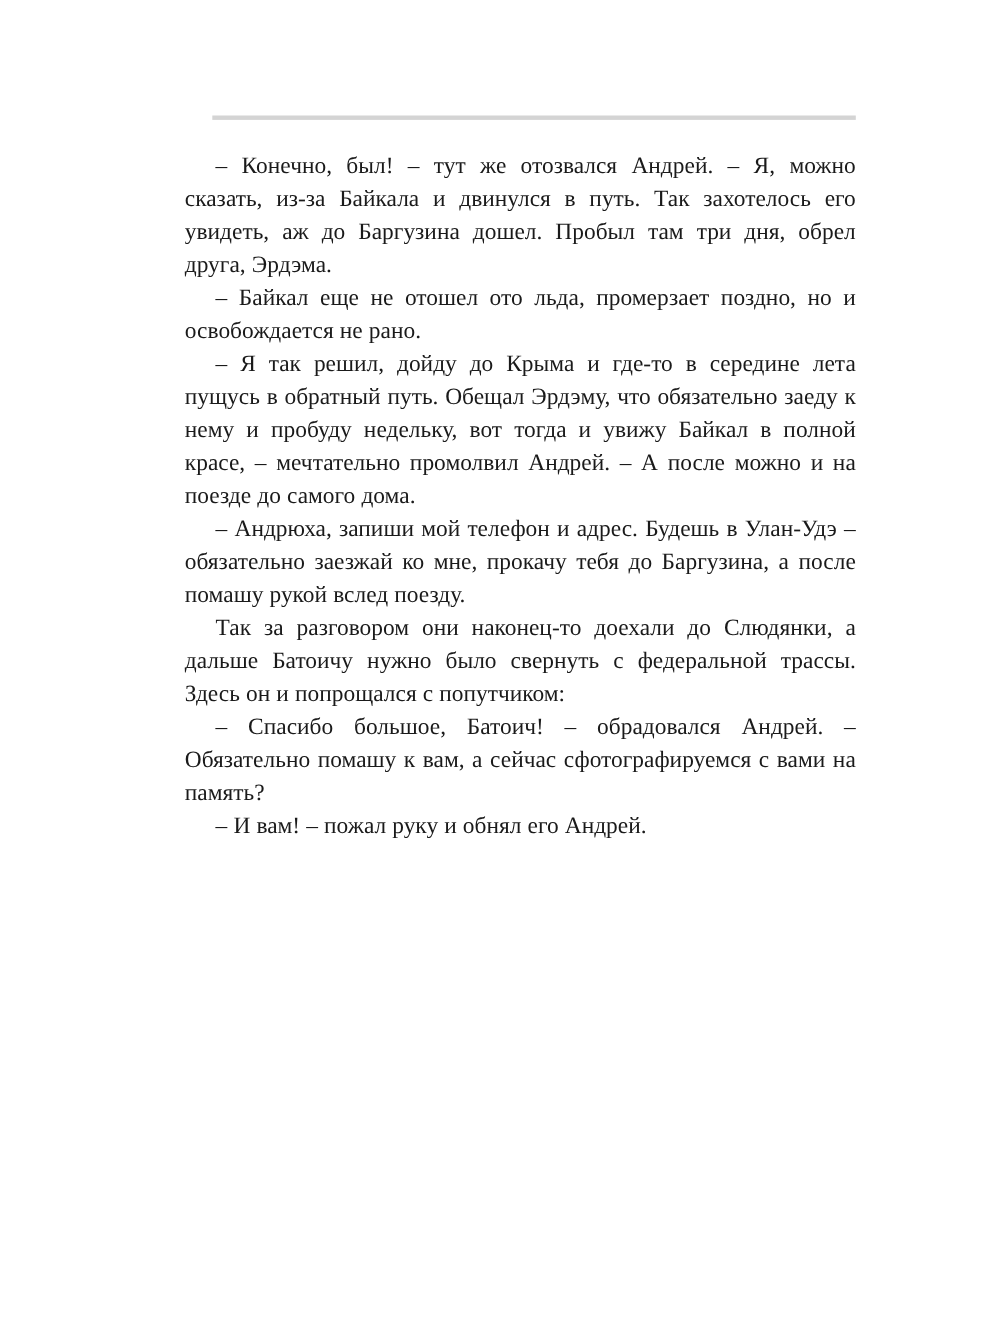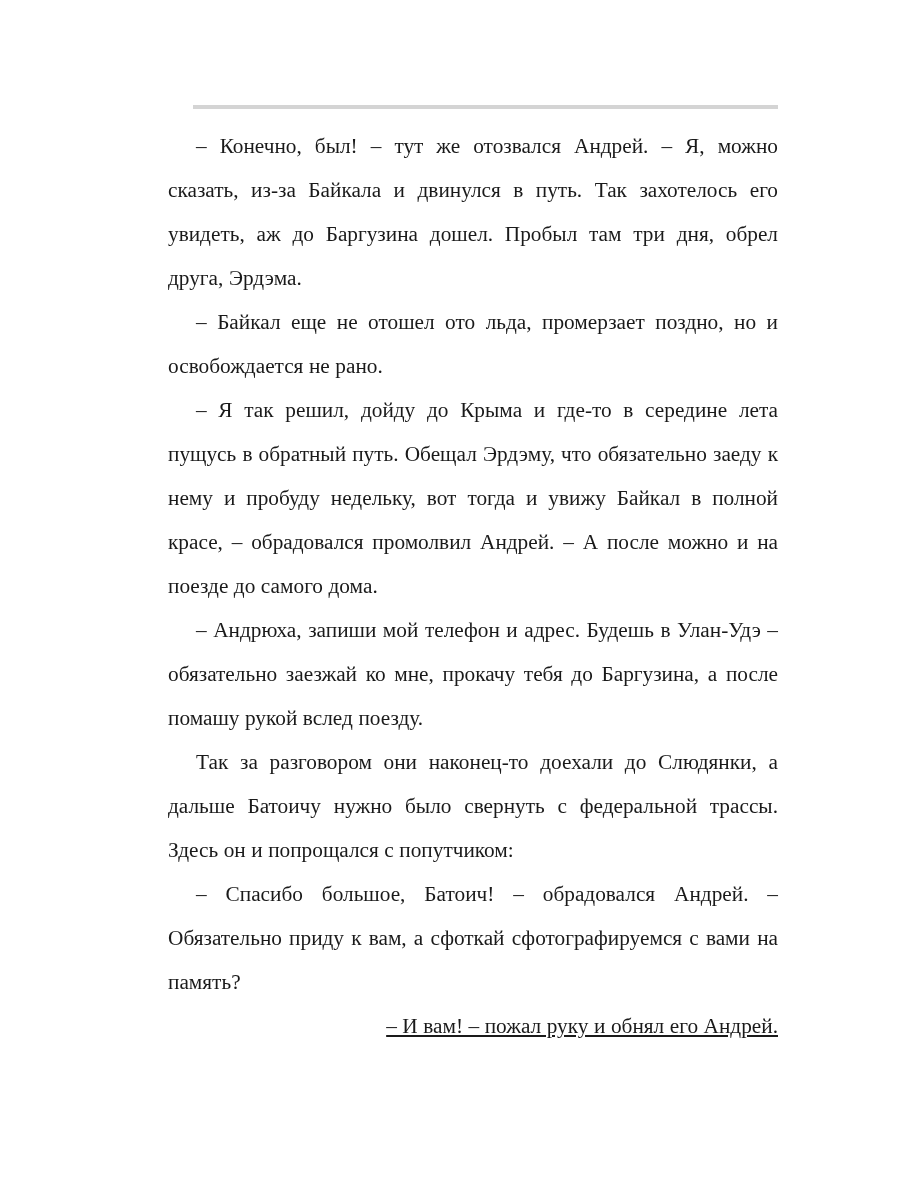--- a/index.html
+++ b/index.html
@@ -29,52 +29,51 @@
     width: 585px;
     height: 4px;
     background: #d4d4d4;
     border: 0;
     margin: 0;
     padding: 0;
   }
   .body-text {
     position: absolute;
     left: 168px;
-    top: 124px;
+    top: 135px;
     width: 610px;
     font-size: 21.3px;
-    line-height: 44px;
+    line-height: 30px;
     text-align: justify;
     text-justify: inter-word;
     -webkit-hyphens: none;
     hyphens: none;
     word-spacing: 0.2px;
   }
   .body-text p {
     margin: 0;
     padding: 0;
     text-indent: 28px;
     text-align: justify;
   }
   .body-text p:last-child {
-    text-align: right;
-    text-decoration: underline;
+    text-align: left;
   }
   
 </style>
 </head>
 <body>
 
 <div class="page" style="background: rgb(255, 255, 255); color: rgb(26, 26, 26);">
 
   <hr class="header-rule" style="background: rgb(212, 212, 212);">
 
   <div class="body-text">
     <p>– Конечно, был! – тут же отозвался Андрей. – Я, можно сказать, из-за Байкала и двинулся в путь. Так захотелось его увидеть, аж до Баргузина дошел. Пробыл там три дня, обрел друга, Эрдэма.</p>
     <p>– Байкал еще не отошел ото льда, промерзает поздно, но и освобождается не рано.</p>
-    <p>– Я так решил, дойду до Крыма и где-то в середине лета пущусь в обратный путь. Обещал Эрдэму, что обязательно заеду к нему и пробуду недельку, вот тогда и увижу Байкал в полной красе, – обрадовался промолвил Андрей. – А после можно и на поезде до самого дома.</p>
+    <p>– Я так решил, дойду до Крыма и где-то в середине лета пущусь в обратный путь. Обещал Эрдэму, что обязательно заеду к нему и пробуду недельку, вот тогда и увижу Байкал в полной красе, – мечтательно промолвил Андрей. – А после можно и на поезде до самого дома.</p>
     <p>– Андрюха, запиши мой телефон и адрес. Будешь в Улан-Удэ – обязательно заезжай ко мне, прокачу тебя до Баргузина, а после помашу рукой вслед поезду.</p>
     <p>Так за разговором они наконец-то доехали до Слюдянки, а дальше Батоичу нужно было свернуть с федеральной трассы. Здесь он и попрощался с попутчиком:</p>
-    <p>– Спасибо большое, Батоич! – обрадовался Андрей. – Обязательно приду к вам, а сфоткай сфотографируемся с вами на память?</p>
+    <p>– Спасибо большое, Батоич! – обрадовался Андрей. – Обязательно помашу к вам, а сейчас сфотографируемся с вами на память?</p>
     <p>– И вам! – пожал руку и обнял его Андрей.</p>
   </div>
 
 </div>
 
 </body></html>

